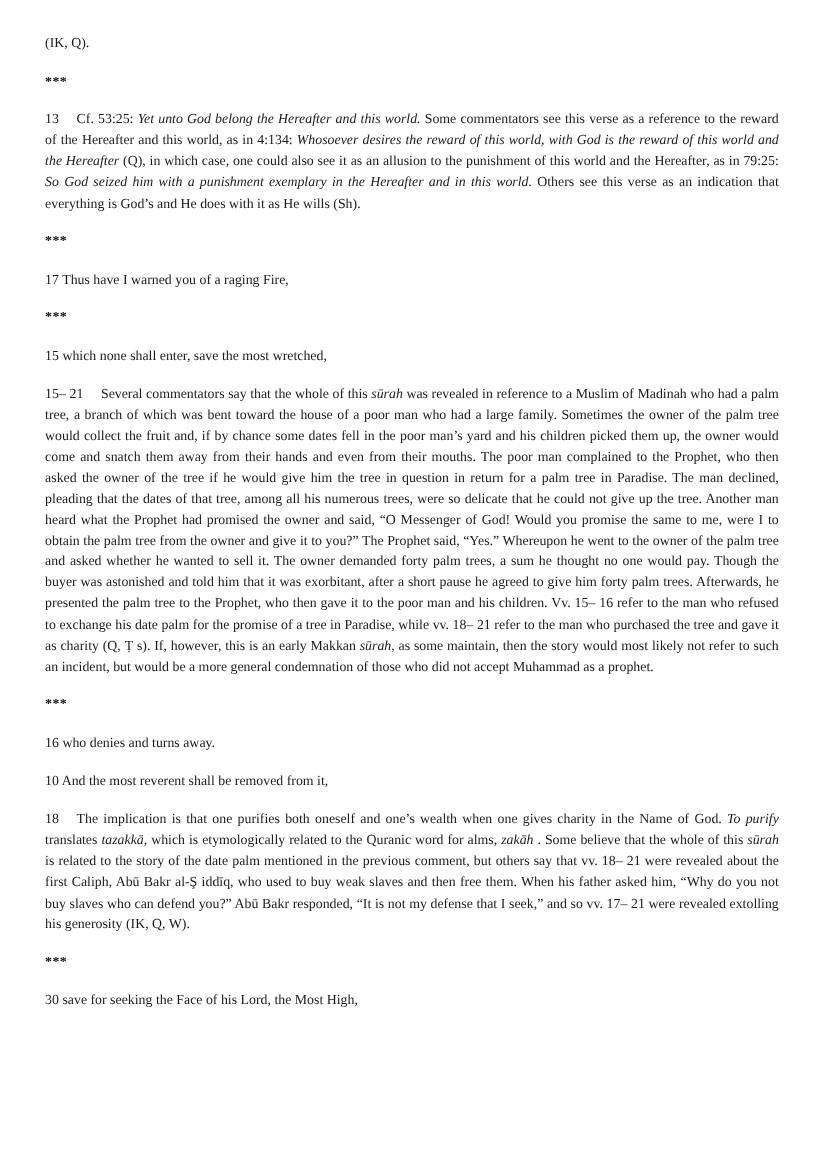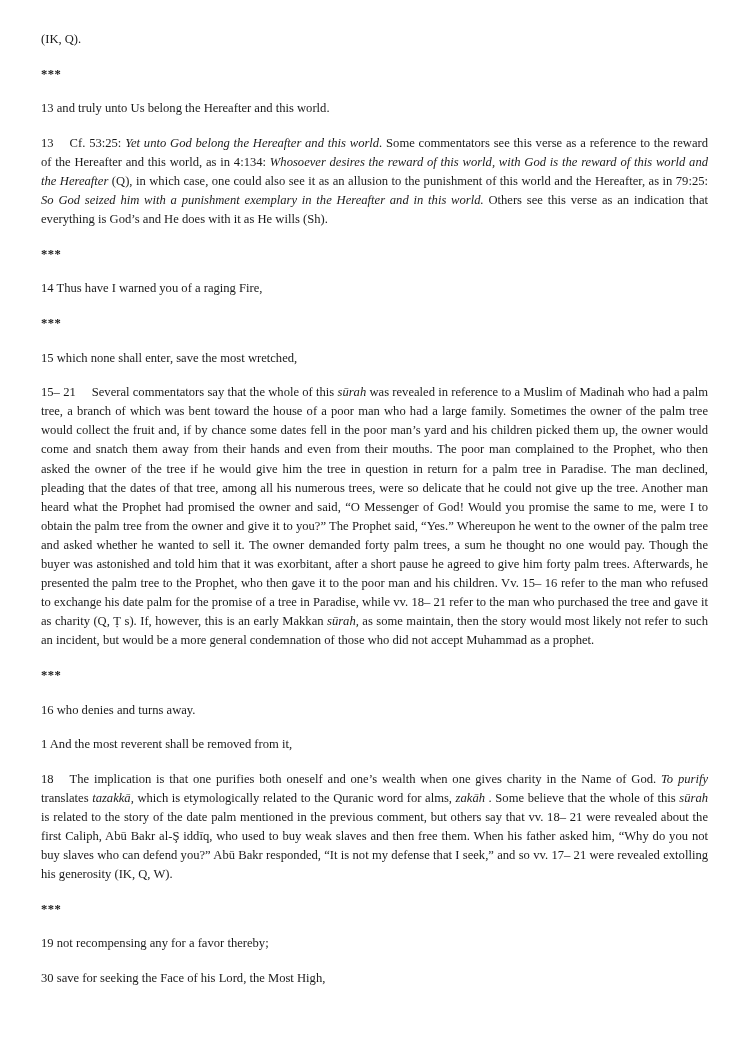--- a/index.html
+++ b/index.html
@@ -61,34 +61,31 @@
 <div class="page">
 
   <p class="block verse">
     <span>(IK, Q).</span>
   </p>
 
   <p class="sep">
     <span>***</span>
   </p>
 
-  <p class="block verse">
-    <span>13 and truly unto Us belong the Hereafter and this world.</span>
-  </p>
 
   <p class="block commentary">
     <span class="cnum">13</span><span class="cgap"></span><span>Cf. 53:25: </span><i>Yet unto God belong the Hereafter and this world.</i><span> Some commentators see this verse as a reference to the reward of the Hereafter and this world, as in 4:134: </span><i>Whosoever desires the reward of this world, with God is the reward of this world and the Hereafter</i><span> (Q), in which case, one could also see it as an allusion to the punishment of this world and the Hereafter, as in 79:25: </span><i>So God seized him with a punishment exemplary in the Hereafter and in this world.</i><span> Others see this verse as an indication that everything is God’s and He does with it as He wills (Sh).</span>
   </p>
 
   <p class="sep">
     <span>***</span>
   </p>
 
   <p class="block verse">
-    <span>14 Thus have I warned you of a raging Fire,</span>
+    <span>17 Thus have I warned you of a raging Fire,</span>
   </p>
 
 
   <p class="sep">
     <span>***</span>
   </p>
 
   <p class="block verse">
     <span>15 which none shall enter, save the most wretched,</span>
   </p>
@@ -99,33 +96,30 @@
 
   <p class="sep">
     <span>***</span>
   </p>
 
   <p class="block verse">
     <span>16 who denies and turns away.</span>
   </p>
 
   <p class="block verse">
-    <span>1 And the most reverent shall be removed from it,</span>
+    <span>10 And the most reverent shall be removed from it,</span>
   </p>
 
 
   <p class="block commentary">
     <span class="cnum">18</span><span class="cgap"></span><span>The implication is that one purifies both oneself and one’s wealth when one gives charity in the Name of God. </span><i>To purify</i><span> translates </span><i>tazakkā,</i><span> which is etymologically related to the Quranic word for alms, </span><i>zakāh</i><span> . Some believe that the whole of this </span><i>sūrah</i><span> is related to the story of the date palm mentioned in the previous comment, but others say that vv. 18– 21 were revealed about the first Caliph, Abū Bakr al-Ş iddīq, who used to buy weak slaves and then free them. When his father asked him, “Why do you not buy slaves who can defend you?” Abū Bakr responded, “It is not my defense that I seek,” and so vv. 17– 21 were revealed extolling his generosity (IK, Q, W).</span>
   </p>
 
   <p class="sep">
     <span>***</span>
   </p>
 
-  <p class="block verse">
-    <span>19 not recompensing any for a favor thereby;</span>
-  </p>
 
   <p class="block verse">
     <span>30 save for seeking the Face of his Lord, the Most High,</span>
   </p>
 
 </div>
 
 </body></html>

